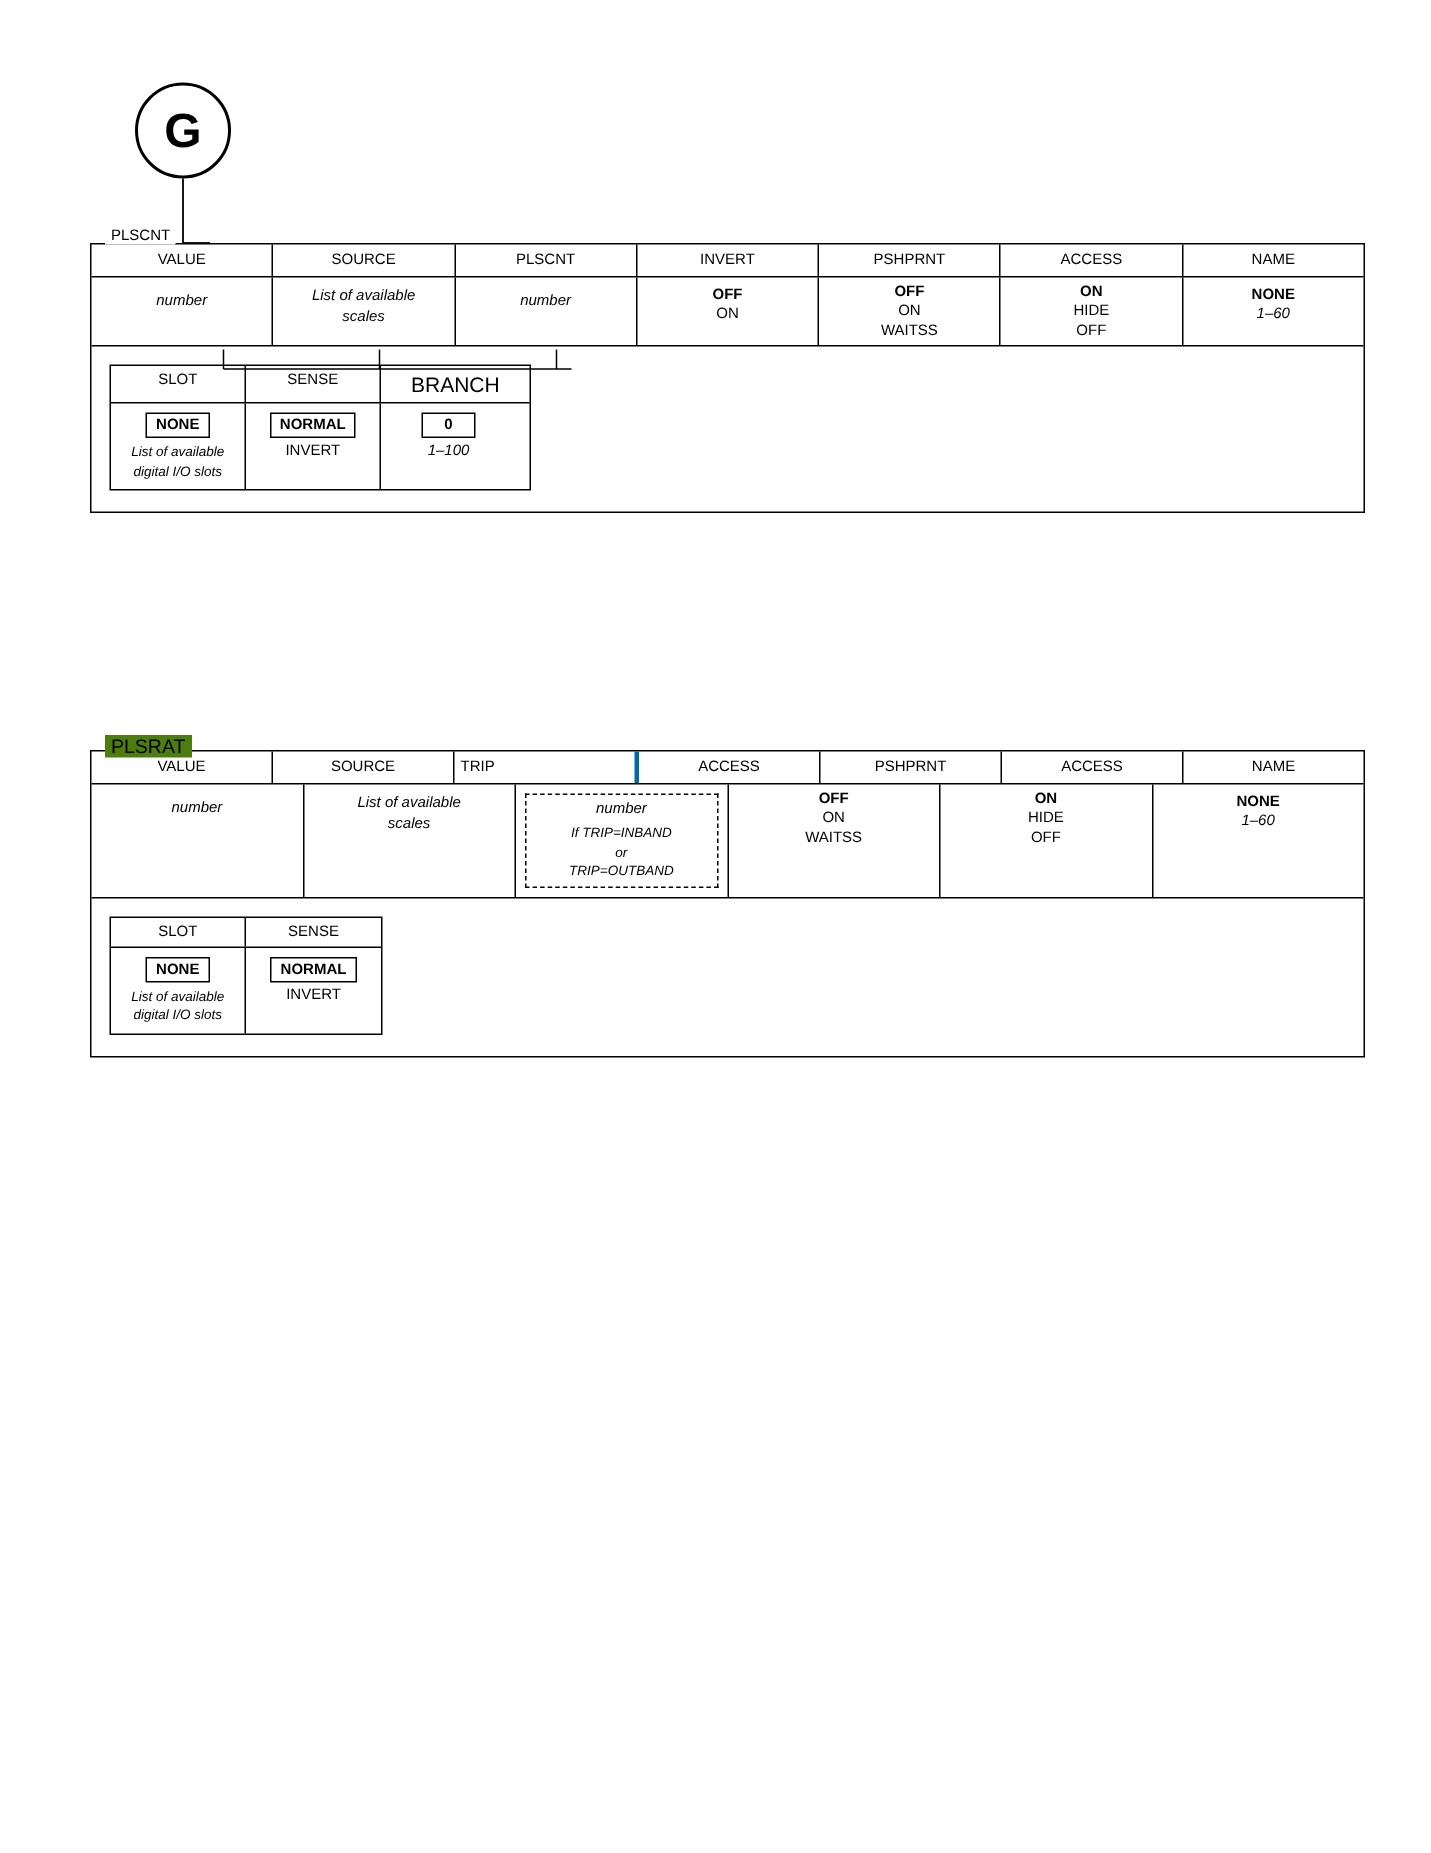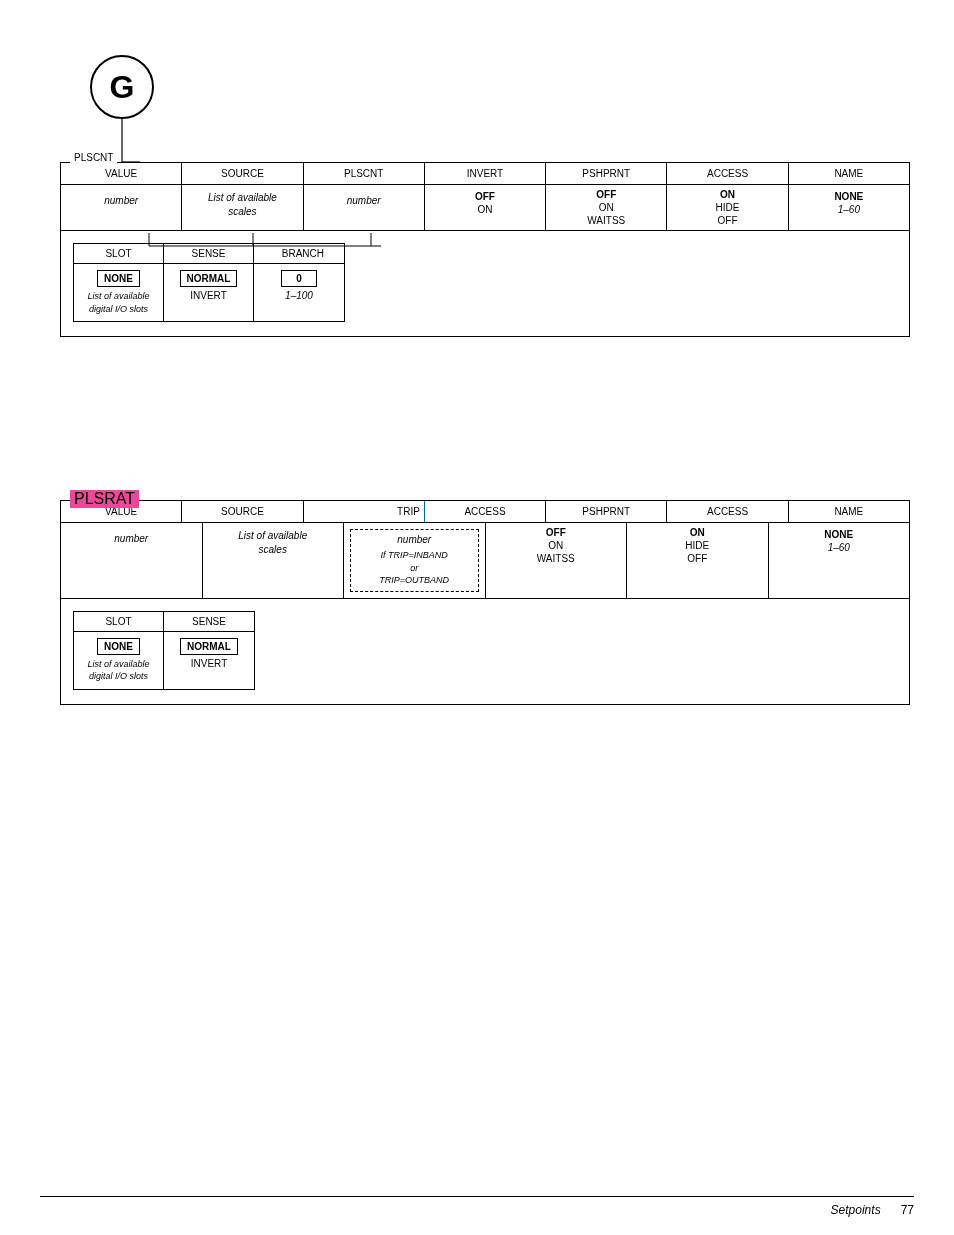--- a/index.html
+++ b/index.html
@@ -137,21 +137,21 @@
 
           <line x1="310" y1="15" x2="310" y2="2" stroke="#000" stroke-width="1"></line>
         </svg>
 
         
         <div style="display:inline-block; border:1px solid #000;">
           
           <div style="display:flex; border-bottom:1px solid #000;">
             <div style="border-right:1px solid #000; text-align:center; padding:4px 20px; font-size:10px; min-width:90px;">SLOT</div>
             <div style="border-right:1px solid #000; text-align:center; padding:4px 20px; font-size:10px; min-width:90px;">SENSE</div>
-            <div style="text-align:right; padding:4px 20px; font-size:10px; min-width:90px;">BRANCH</div>
+            <div style="text-align:center; padding:4px 20px; font-size:14px; min-width:90px;">BRANCH</div>
           </div>
           
           <div style="display:flex;">
             <div style="border-right:1px solid #000; text-align:center; padding:6px 8px; font-size:10px; min-width:90px;">
               <div style="border:1px solid #000; display:inline-block; padding:2px 6px; font-weight:bold; margin-bottom:3px;">NONE</div><br>
               <span style="font-style:italic; line-height:1.4; font-size:9px;">List of available<br>digital I/O slots</span>
             </div>
             <div style="border-right:1px solid #000; text-align:center; padding:6px 8px; font-size:10px; min-width:90px;">
               <div style="border:1px solid #000; display:inline-block; padding:2px 6px; font-weight:bold; margin-bottom:3px;">NORMAL</div><br>
               <span style="font-size:10px;">INVERT</span>
@@ -162,28 +162,28 @@
             </div>
           </div>
         </div>
       </div>
 
     </div>
   </div>
 
   <div style="position:absolute; top:500px; left:60px; width:850px;">
 
-    <div style="position:absolute; top:-10px; left:10px; background:#ec4899; padding:0 4px; font-size:16px; z-index:2;">PLSRAT</div>
+    <div style="position:absolute; top:-10px; left:10px; background:#4d7c0f; padding:0 4px; font-size:13px; z-index:2;">PLSRAT</div>
 
     <div style="border:1px solid #000; width:100%;">
 
       <div style="display:flex; border-bottom:1px solid #000;">
         <div style="flex:1; border-right:1px solid #000; text-align:center; padding:5px 4px; font-size:10px;">VALUE</div>
         <div style="flex:1; border-right:1px solid #000; text-align:center; padding:5px 4px; font-size:10px;">SOURCE</div>
-        <div style="flex:1; border-right:1px solid #0369a1; text-align:right; padding:5px 4px; font-size:10px;">TRIP</div>
+        <div style="flex:1; border-right:3px solid #0369a1; text-align:left; padding:5px 4px; font-size:10px;">TRIP</div>
         <div style="flex:1; border-right:1px solid #000; text-align:center; padding:5px 4px; font-size:10px;">ACCESS</div>
         <div style="flex:1; border-right:1px solid #000; text-align:center; padding:5px 4px; font-size:10px;">PSHPRNT</div>
         <div style="flex:1; border-right:1px solid #000; text-align:center; padding:5px 4px; font-size:10px;">ACCESS</div>
         <div style="flex:1; text-align:center; padding:5px 4px; font-size:10px;">NAME</div>
       </div>
 
       <div style="display:flex; border-bottom:1px solid #000;">
         <div style="flex:1; border-right:1px solid #000; text-align:center; padding:10px 4px; font-size:10px; font-style:italic;">number</div>
         <div style="flex:1; border-right:1px solid #000; text-align:center; padding:6px 4px; font-size:10px; font-style:italic; line-height:1.4;">List of available<br>scales</div>
         <div style="flex:1; border-right:1px solid #000; text-align:center; padding:4px; font-size:10px; position:relative;">
@@ -228,18 +228,14 @@
               <div style="border:1px solid #000; display:inline-block; padding:2px 6px; font-weight:bold; margin-bottom:3px;">NORMAL</div><br>
               <span style="font-size:10px;">INVERT</span>
             </div>
           </div>
         </div>
       </div>
 
     </div>
   </div>
 
-  <div class="footer">
-    <span class="footer-text">Setpoints</span>
-    <span class="footer-page">77</span>
-  </div>
 
 </div>
 
 </body></html>

